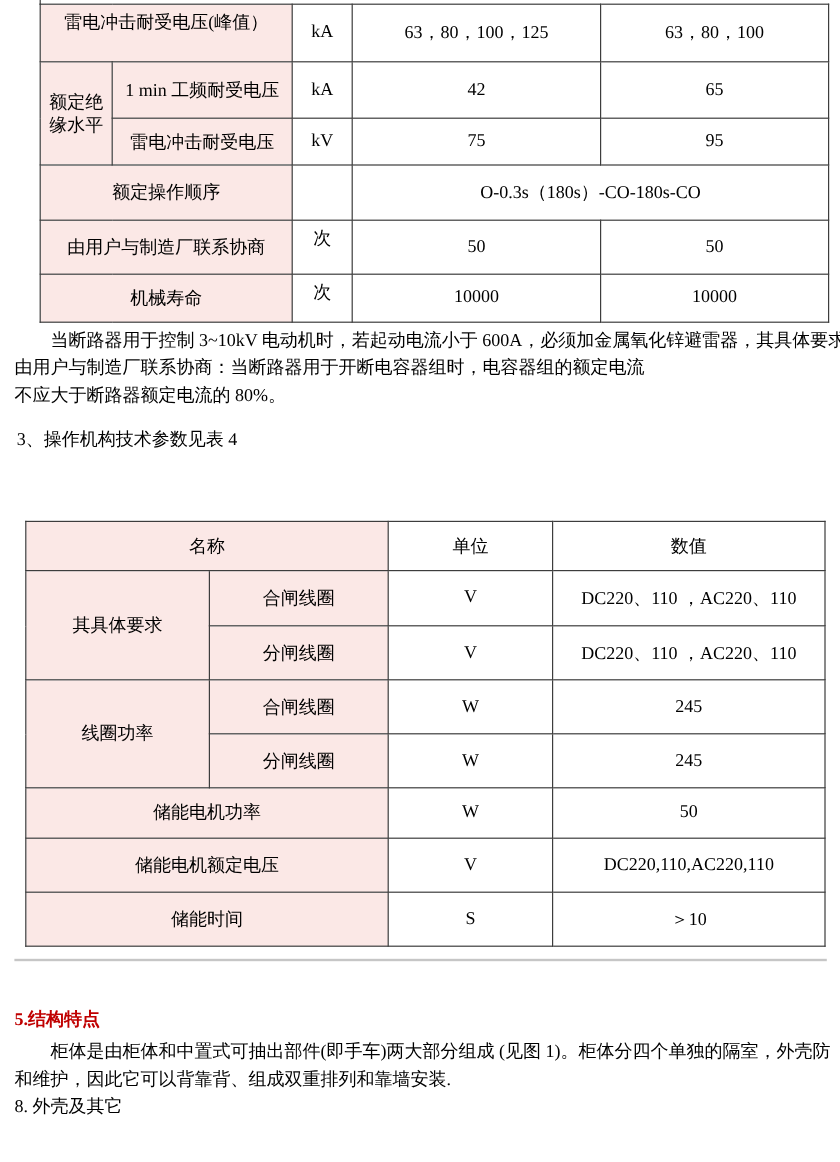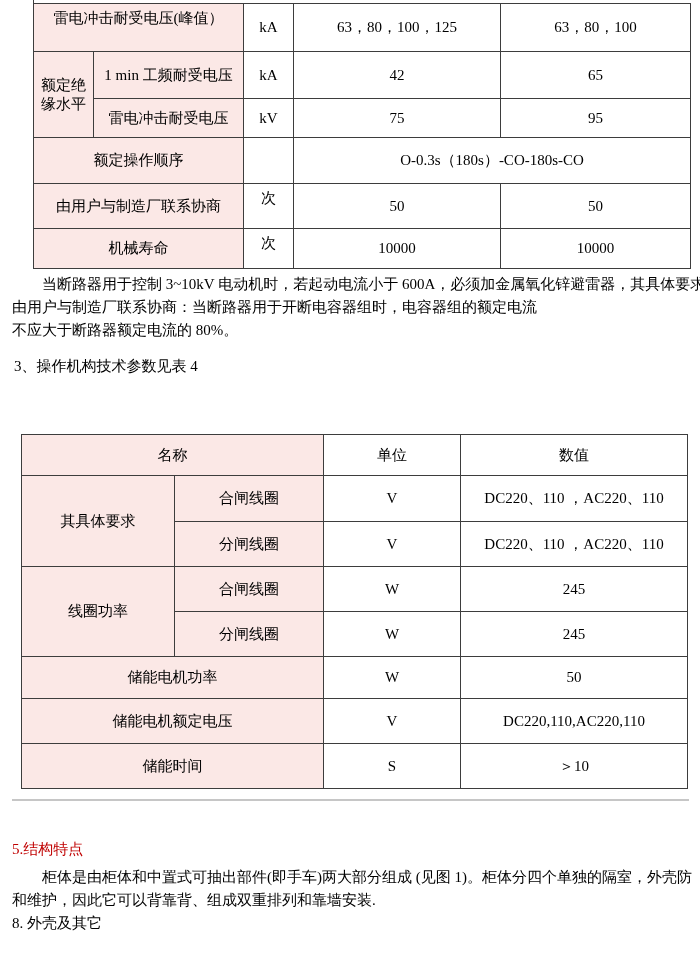--- a/index.html
+++ b/index.html
@@ -18,21 +18,21 @@
 
   
   .stub-v{position:absolute;left:33px;top:0;width:0;height:4px;border-left:1.5px solid #3d3d3d;}
 
   .textline{white-space:nowrap;font-size:15px;line-height:23px;}
   .indent{text-indent:2em;}
 
   #note1{position:absolute;left:12px;top:273px;width:680px;}
   #caption4{position:absolute;left:14px;top:357px;font-size:15px;font-family:Liberation Serif, serif;}
   #rule{position:absolute;left:12px;top:799px;width:677px;height:0;border-top:2px solid #c6c6c6;}
-  #sec5-heading{position:absolute;left:12px;top:840px;font-size:15px;font-weight:normal;color:#c00000;}
+  #sec5-heading{position:absolute;left:12px;top:840px;font-size:15px;font-weight:bold;color:#c00000;}
   #sec5-para{position:absolute;left:12px;top:866px;width:682px;}
 </style>
 </head>
 <body>
 
 <div class="page">
 
   <div class="stub-v"></div>
 
   <table id="table1">

